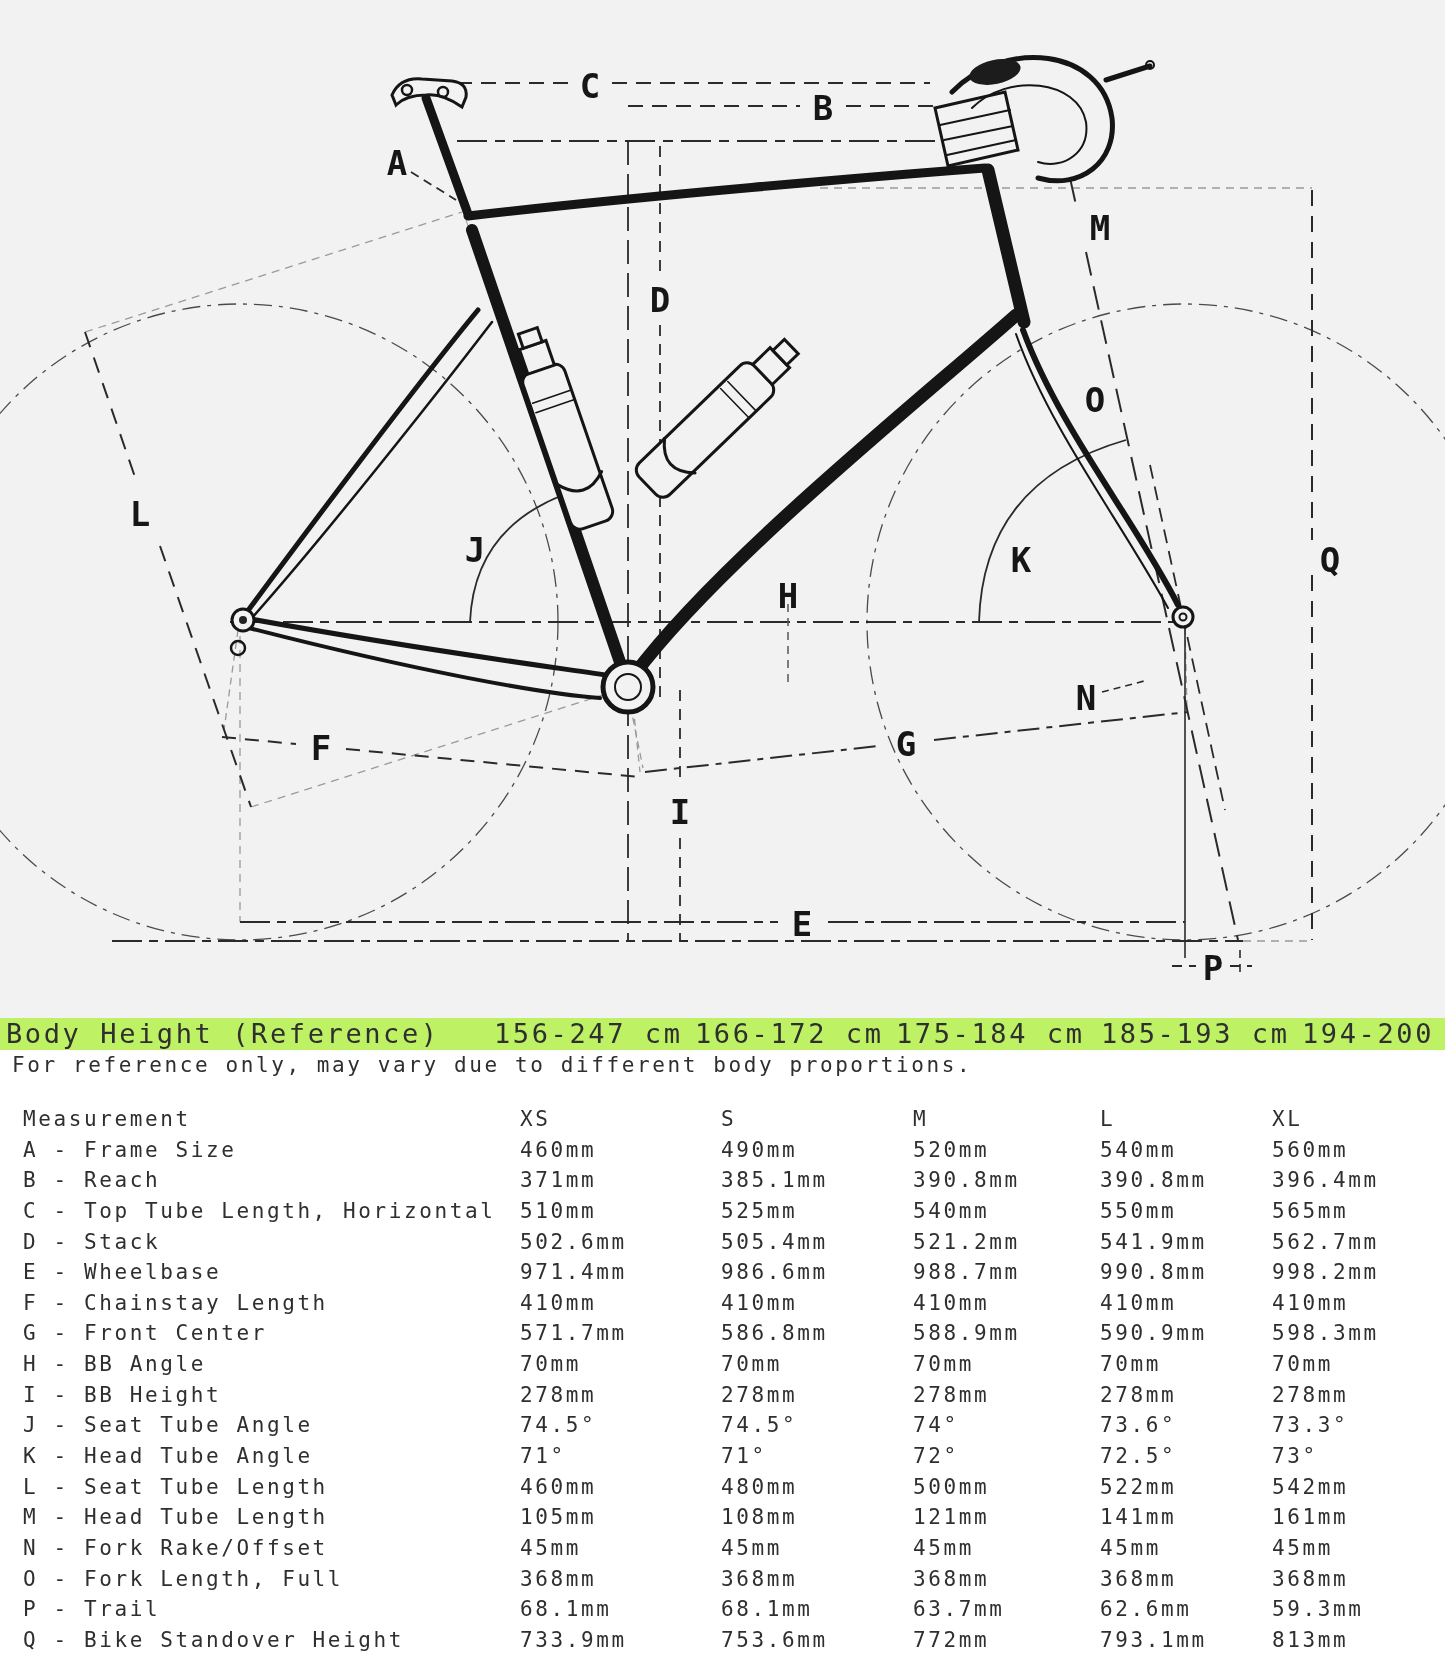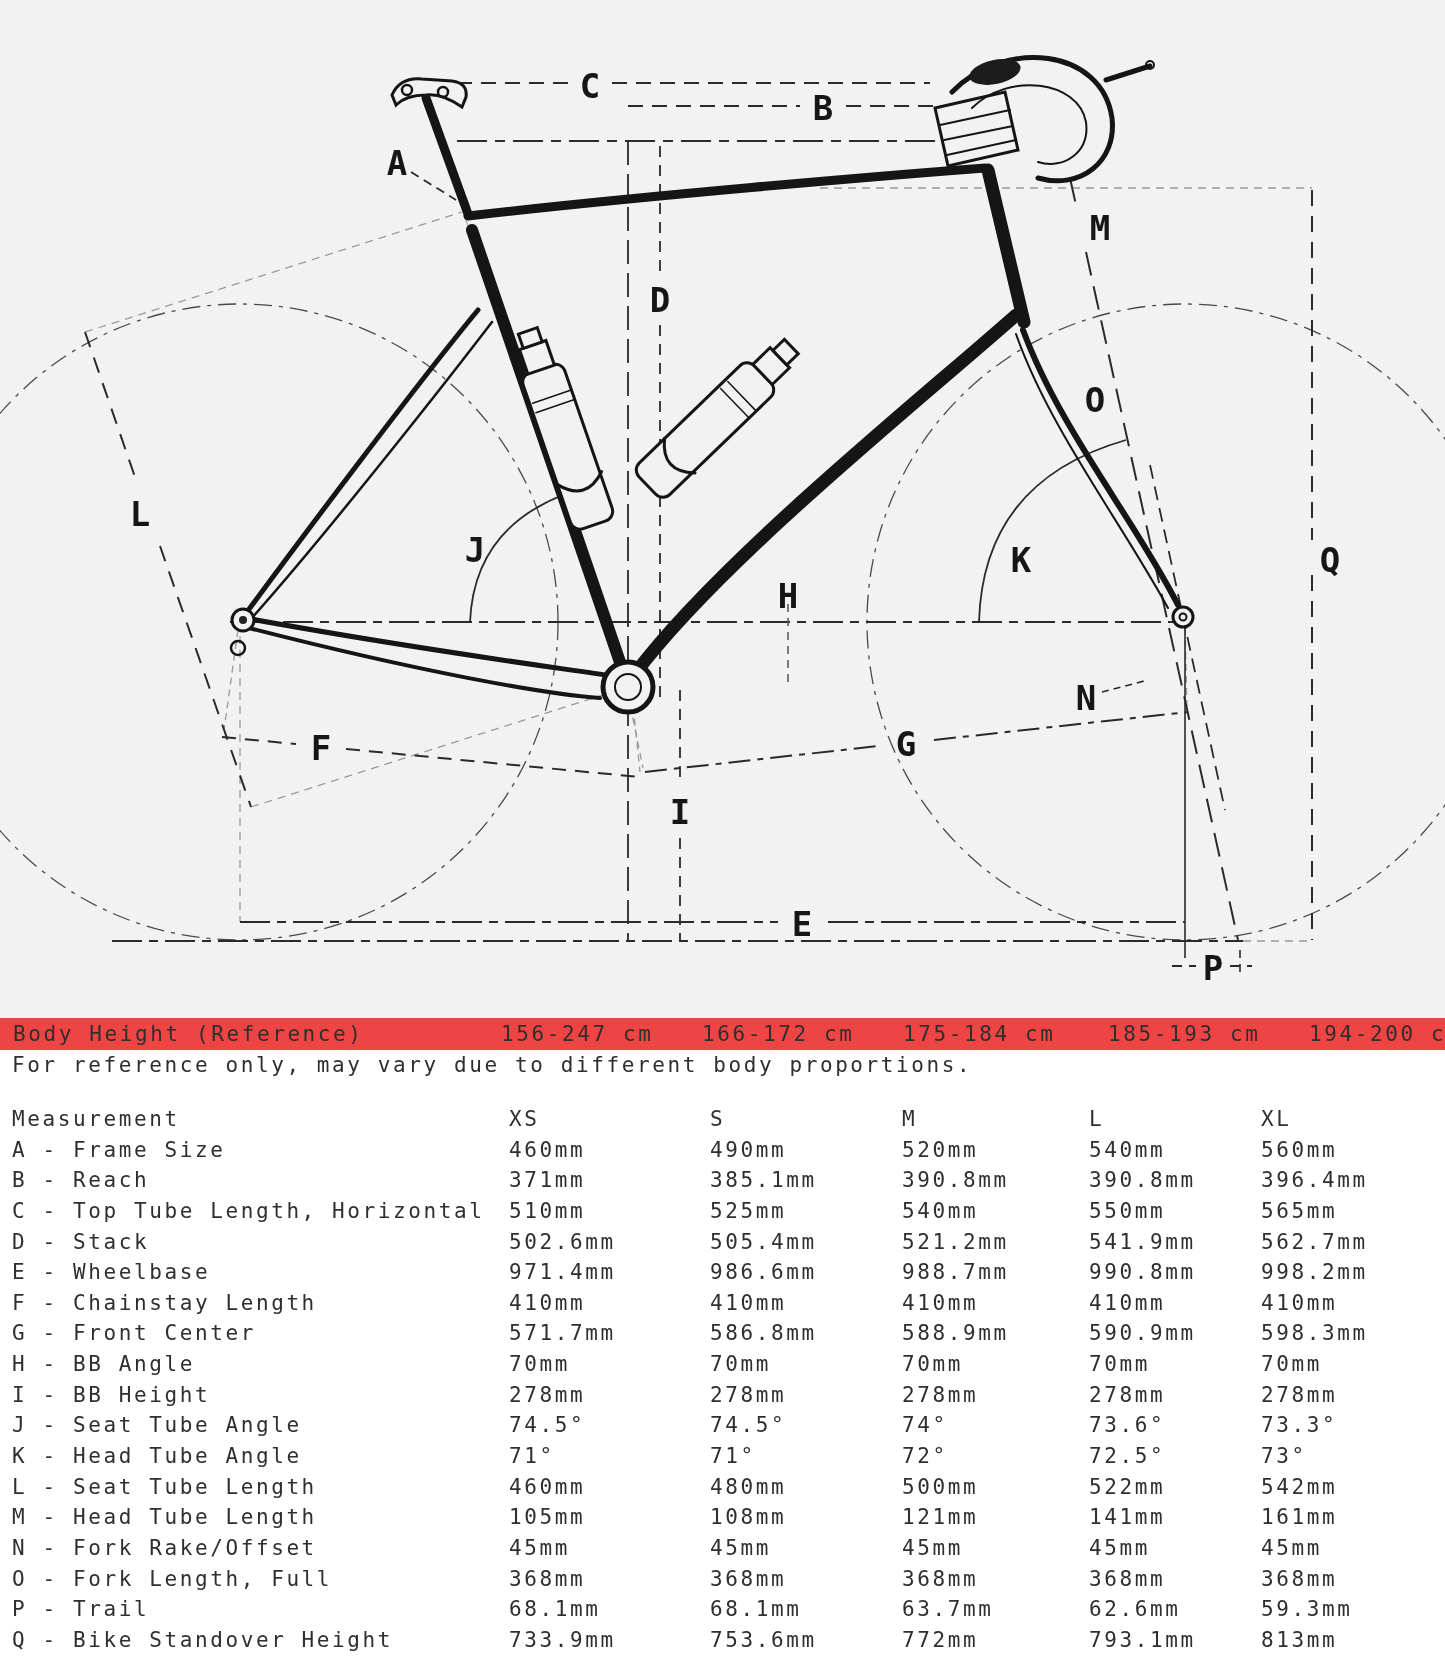--- a/index.html
+++ b/index.html
@@ -5,30 +5,30 @@
   html,body{margin:0;padding:0;background:#ffffff;}
   body{width:1445px;font-family:"DejaVu Sans Mono","Liberation Mono",monospace;color:#333;}
   .page{position:relative;width:1445px;height:1667px;overflow:hidden;background:#fff;}
 
   
   .diagram{position:relative;width:1445px;height:1018px;background:#f1f2f1;}
   .diagram svg{display:block;width:1445px;height:1018px;}
   text.dim{font-family:"DejaVu Sans Mono","Liberation Mono",monospace;font-weight:bold;font-size:34px;fill:#161616;text-anchor:middle;}
 
   
-  .bh-row{height:32px;line-height:32px;background:#ef4444;display:grid;
-          grid-template-columns:488px 201px 201px 205px 201px 1fr;padding-left:13px;
-          font-size:21px;letter-spacing:2.6px;white-space:nowrap;color:#2f2f2f;}
+  .bh-row{height:32px;line-height:32px;background:#bef264;display:grid;
+          grid-template-columns:488px 201px 201px 205px 201px 1fr;padding-left:6px;
+          font-size:27px;letter-spacing:2.6px;white-space:nowrap;color:#2f2f2f;}
   .note-row{height:30px;line-height:30px;padding-left:12px;font-size:21px;letter-spacing:2.6px;
             white-space:nowrap;color:#2f2f2f;background:#fff;}
   .spacer{height:24px;}
 
   
   .geo-row{display:grid;grid-template-columns:497px 201px 192px 187px 172px 1fr;
-           padding-left:12px;height:30.65px;line-height:30.65px;font-size:21px;
+           padding-left:23px;height:30.65px;line-height:30.65px;font-size:21px;
            letter-spacing:2.6px;white-space:nowrap;color:#2f2f2f;}
   .geo-row span{overflow:visible;}
 </style>
 </head>
 <body>
 
 <div class="page">
 
   <div class="diagram">
     <svg viewBox="0 0 1445 1018">

